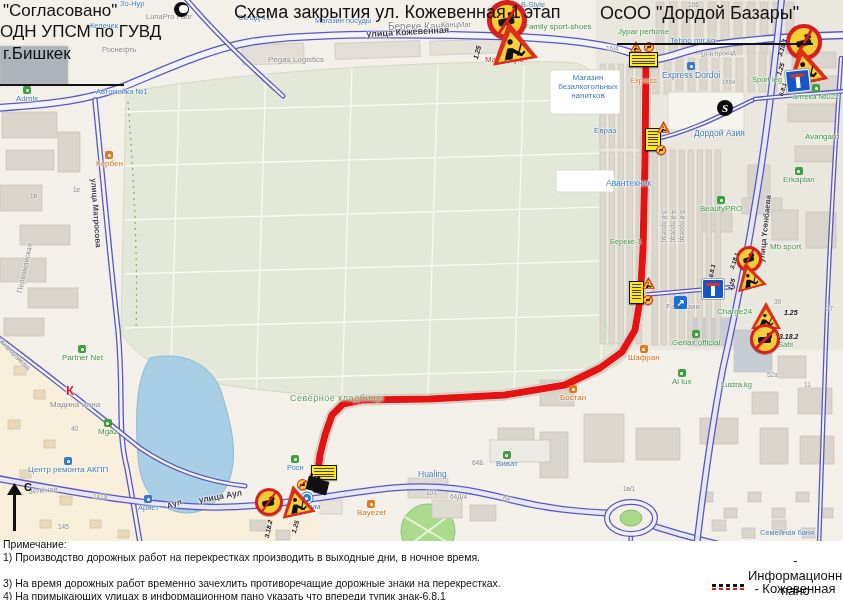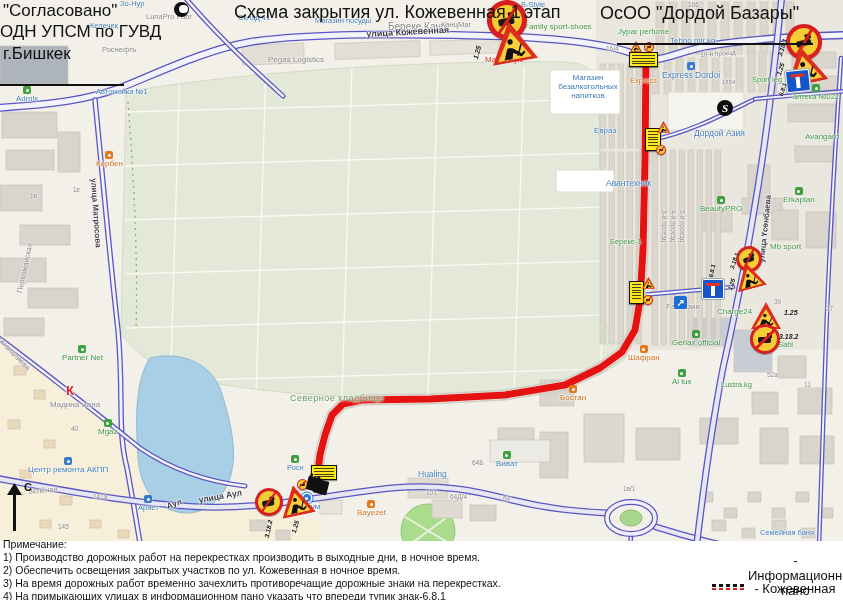--- a/index.html
+++ b/index.html
@@ -257,21 +257,21 @@
       <div class="lbl c-green" style="left: 618px; top: 28px; font-size: 8px;"><span style="white-space: pre-line;">Jypar perfume</span></div>
       <div class="lbl c-blue" style="left: 670px; top: 37px; font-size: 8px;"><span style="white-space: pre-line;">Tehno mir.kg</span></div>
       <div class="lbl c-blue" style="left: 662px; top: 62px; font-size: 8.5px;"><span class="poi-ic ic-blue"></span><span style="white-space: pre-line;">Express Dordoi</span></div>
       <div class="lbl c-orange" style="left: 630px; top: 77px; font-size: 7.5px;"><span style="white-space: pre-line;">Express</span></div>
       <div class="lbl c-blue ctr" style="left: 550px; top: 74px; font-size: 8px; width: 76px;"><span style="white-space: pre-line;">Магазин
 безалкогольных
 напитков</span></div>
       <div class="lbl c-green" style="left: 793px; top: 84px; font-size: 7.5px;"><span class="poi-ic ic-green"></span><span style="white-space: pre-line;">аптека №022</span></div>
       <div class="lbl c-green" style="left: 752px; top: 76px; font-size: 7.5px;"><span style="white-space: pre-line;">Sport leg</span></div>
       <div class="lbl c-green" style="left: 805px; top: 133px; font-size: 8px;"><span style="white-space: pre-line;">Avangard</span></div>
-      <div class="lbl c-green" style="left: 783px; top: 167px; font-size: 8px; margin-top: 20px;"><span class="poi-ic ic-green"></span><span style="white-space: pre-line;">Erkaplan</span></div>
+      <div class="lbl c-green" style="left: 783px; top: 167px; font-size: 8px;"><span class="poi-ic ic-green"></span><span style="white-space: pre-line;">Erkaplan</span></div>
       <div class="lbl c-green" style="left: 700px; top: 196px; font-size: 8px;"><span class="poi-ic ic-green"></span><span style="white-space: pre-line;">BeautyPRO</span></div>
       <div class="lbl c-blue" style="left: 694px; top: 129px; font-size: 8.5px;"><span style="white-space: pre-line;">Дордой Азия</span></div>
       <div class="lbl c-blue" style="left: 594px; top: 127px; font-size: 8px;"><span style="white-space: pre-line;">Евраз</span></div>
       <div class="lbl c-blue" style="left: 606px; top: 179px; font-size: 8.5px;"><span style="white-space: pre-line;">Авантехник</span></div>
       <div class="lbl c-green" style="left: 610px; top: 238px; font-size: 7.5px;"><span style="white-space: pre-line; margin-top: 44px;">Береке-1</span></div>
       <div class="lbl c-green" style="left: 770px; top: 243px; font-size: 8px;"><span style="white-space: pre-line;">Mb sport</span></div>
       <div class="lbl c-gray" style="left: 666px; top: 303px; font-size: 8px;"><span style="white-space: pre-line;">Fan Азия</span></div>
       <div class="lbl c-green" style="left: 717px; top: 308px; font-size: 8px;"><span style="white-space: pre-line;">Charge24</span></div>
       <div class="lbl c-green" style="left: 672px; top: 330px; font-size: 8px;"><span class="poi-ic ic-green"></span><span style="white-space: pre-line;">Gerlax official</span></div>
       <div class="lbl c-orange" style="left: 628px; top: 345px; font-size: 8px;"><span class="poi-ic ic-orange"></span><span style="white-space: pre-line;">Шафран</span></div>
@@ -540,21 +540,20 @@
 
   <div class="ttl" style="left:234px;top:2px;font-size:18px;">Схема закрытия ул. Кожевенная 1</div>
   <div class="ttl" style="left:524px;top:2px;font-size:18px;">этап</div>
 
   <div class="ttl" style="left:600px;top:3px;font-size:18px;">ОсОО "Дордой Базары"</div>
   <div class="u-line" style="left:617px;top:43px;width:196px;"></div>
 
   <div id="bottom-white"></div>
   <div class="note" style="left:3px;top:538px;">Примечание:</div>
   <div class="note" style="left:3px;top:551px;">1) Производство дорожных работ на перекрестках производить в выходные дни, в ночное время.</div>
-  <div class="note" style="left:3px;top:564px;">2) Обеспечить освещения закрытых участков по ул. Кожевенная в ночное время.</div>
   <div class="note" style="left:3px;top:577px;">3) На время дорожных работ временно зачехлить противоречащие дорожные знаки на перекрестках.</div>
   <div class="note" style="left:3px;top:590px;">4) На примыкающих улицах в информационном пано указать что впереди тупик знак-6.8.1</div>
 
   <div id="legend-info" style="left:748px;top:553px;width:95px;">- Информационное
 пано</div>
   <div id="dash-ic">
       <div class="d1"></div>
       <div class="d2"></div>
     </div>
   <div id="legend-light" style="left:750px;top:581px;width:90px;">-  Кожевенная</div>

